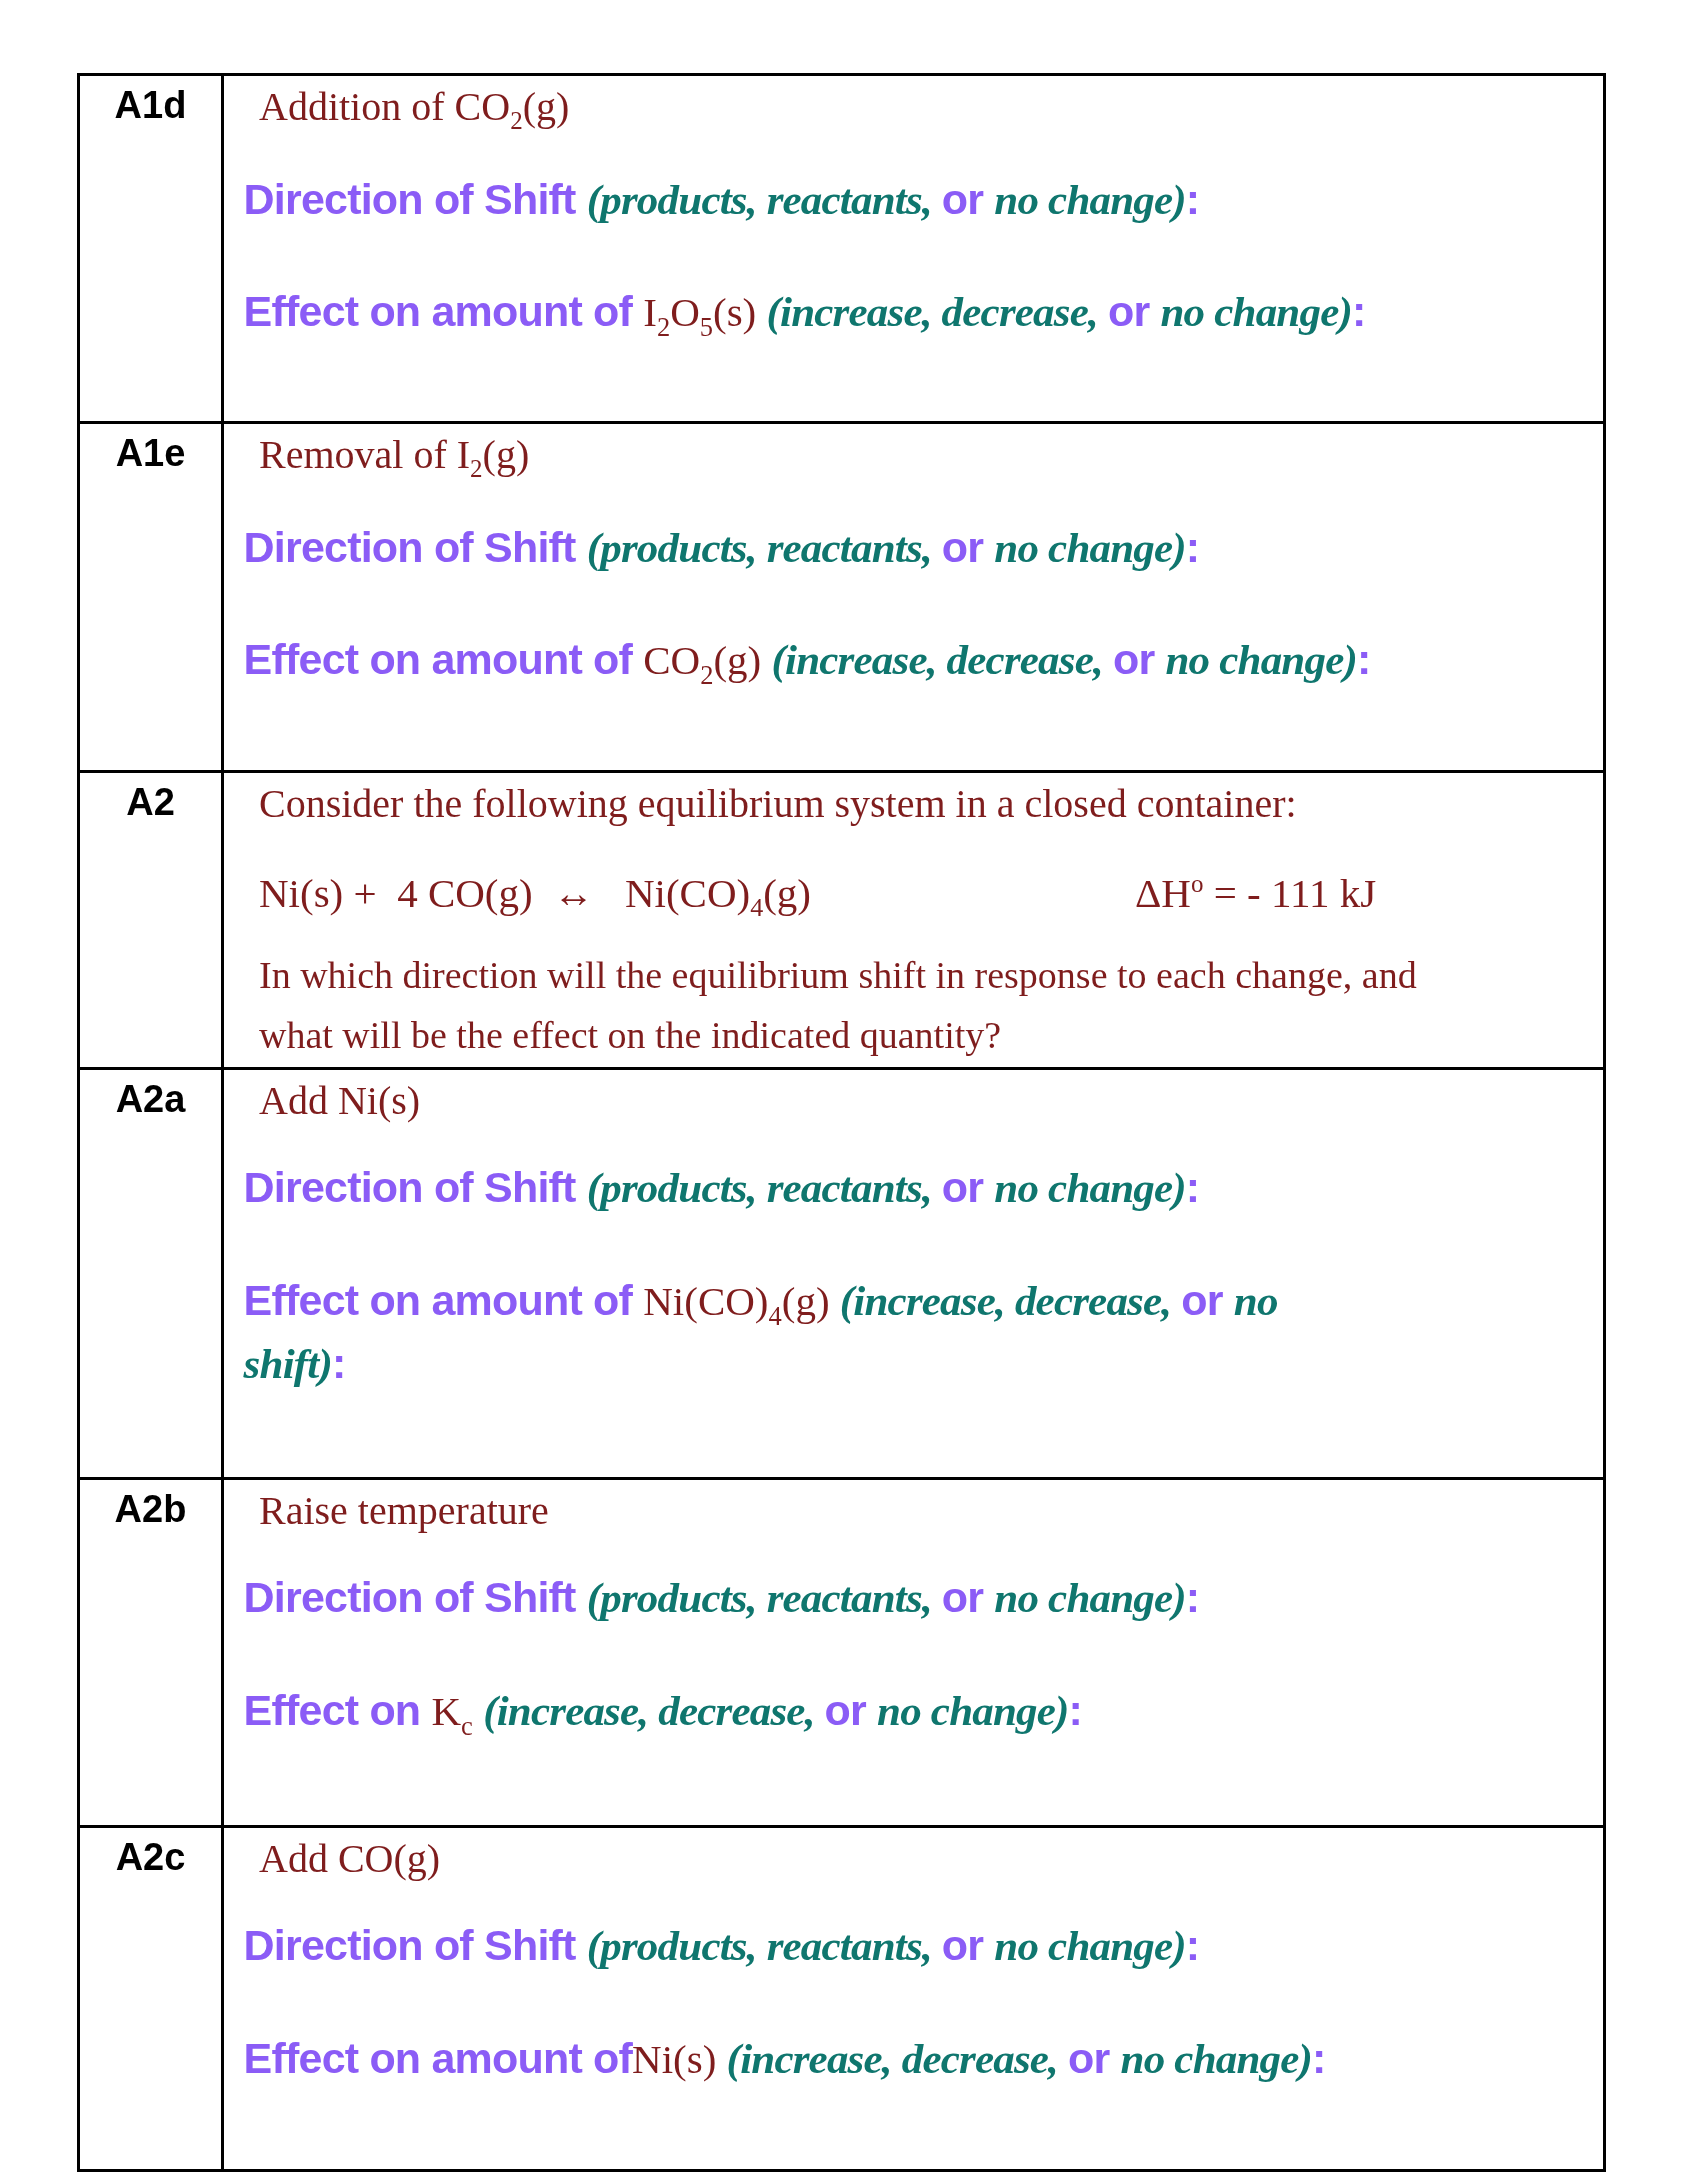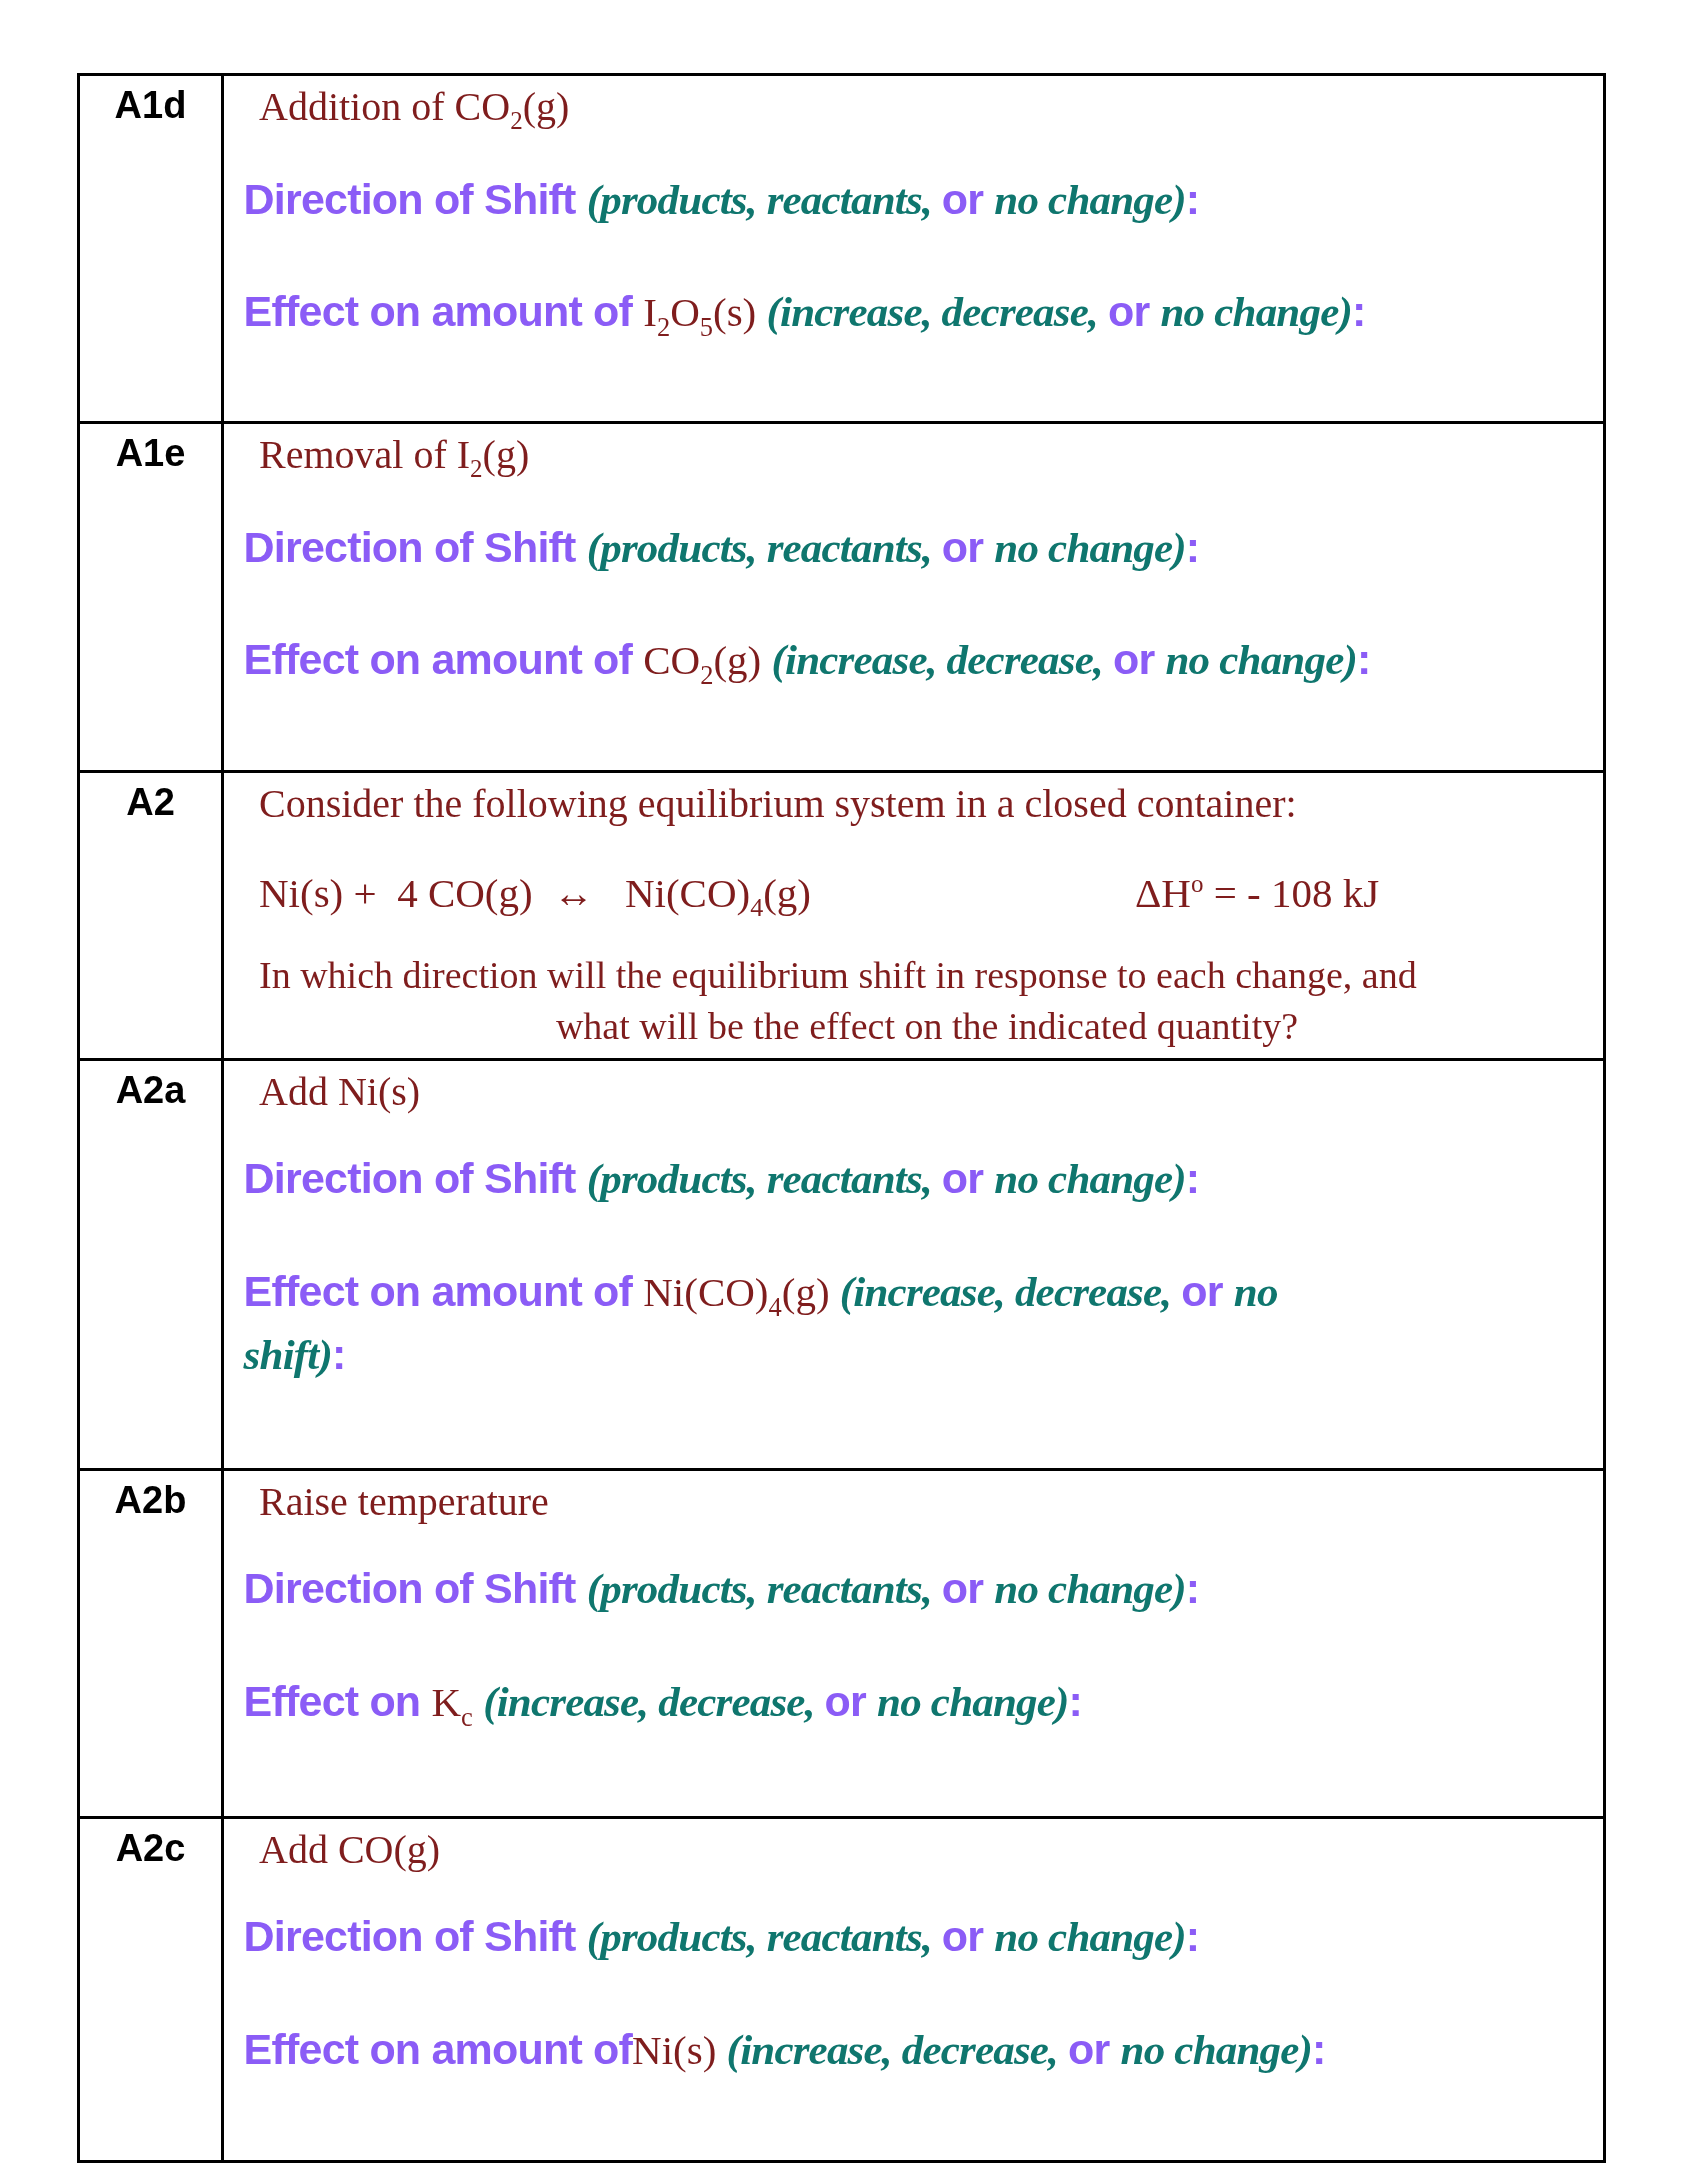--- a/index.html
+++ b/index.html
@@ -19,21 +19,21 @@
   .pad-a1d{padding-top:16.6px;} .pad-a1e{padding-top:28px;} .pad-a2{padding-top:13.3px;}
   .pad-a2a{padding-top:35px;} .pad-a2b{padding-top:26.5px;} .pad-a2c{padding-top:25px;}
   .blue-line{margin-left:11.6px;font-size:43px;line-height:1.18;white-space:nowrap;}
   .dir{margin-top:38px;}
   .eff{margin-top:61px;}
   .eff2{margin-top:6.6px;}
   .eqline{position:relative;margin-left:27px;margin-top:43px;font-size:41px;
         line-height:1.15;white-space:nowrap;}
   .eq-right{position:absolute;left:876px;top:0;white-space:nowrap;}
   .qline{margin-left:27px;font-size:38px;line-height:1.25;white-space:nowrap;}
-  .q1{margin-top:29px;} .q2{margin-top:3px;text-align:center;}
+  .q1{margin-top:29px;} .q2{margin-top:12px;}
   .seg-b{font-family:"Liberation Sans", sans-serif;font-weight:bold;
         color:#8b5cf6;letter-spacing:-0.8px;}
   .seg-bi{font-family:"Liberation Serif", serif;font-weight:bold;font-style:italic;
         color:#0f766e;letter-spacing:-0.8px;}
   .seg-f{font-family:"Liberation Serif", serif;color:#7f1d1d;}
   .blue-line .seg-f{font-size:41px;}
   sub.seg-f,sup.seg-f{font-size:0.62em;letter-spacing:0;}
   .prompt sub.seg-f{font-size:25px;}
   .eqline sub.seg-f{font-size:26px;}
   .eqline sup.seg-f{font-size:25px;}
@@ -73,21 +73,21 @@
       </tr>
 
       <tr class="r-a2">
         <td class="label-cell">
           <span>A2</span>
         </td>
         <td class="content-cell pad-a2">
           <div class="prompt"><span class="seg-f">Consider the following equilibrium system in a closed container:</span></div>
           <div class="eqline">
             <span><span class="seg-f">Ni(s) + &nbsp;4 CO(g) &nbsp;↔ &nbsp; Ni(CO)</span><sub class="seg-f">4</sub><span class="seg-f">(g)</span></span>
-            <span class="eq-right"><span class="seg-f">ΔH</span><sup class="seg-f">o</sup><span class="seg-f"> = - 108 kJ</span></span>
+            <span class="eq-right"><span class="seg-f">ΔH</span><sup class="seg-f">o</sup><span class="seg-f"> = - 111 kJ</span></span>
           </div>
           <div class="qline q1"><span class="seg-f">In which direction will the equilibrium shift in response to each change, and</span></div>
           <div class="qline q2"><span class="seg-f">what will be the effect on the indicated quantity?</span></div>
         </td>
       </tr>
 
       <tr class="r-a2a">
         <td class="label-cell">
           <span>A2a</span>
         </td>

